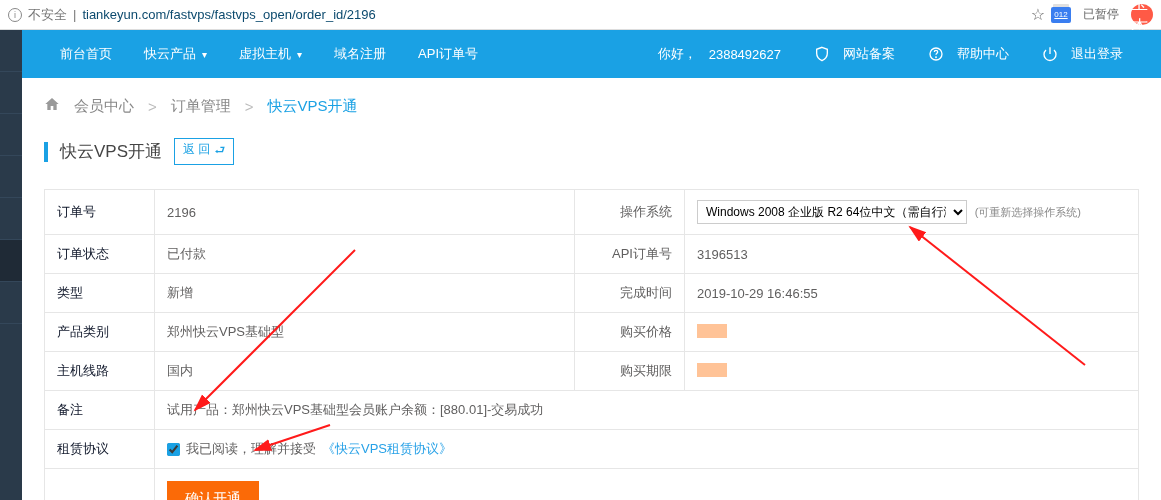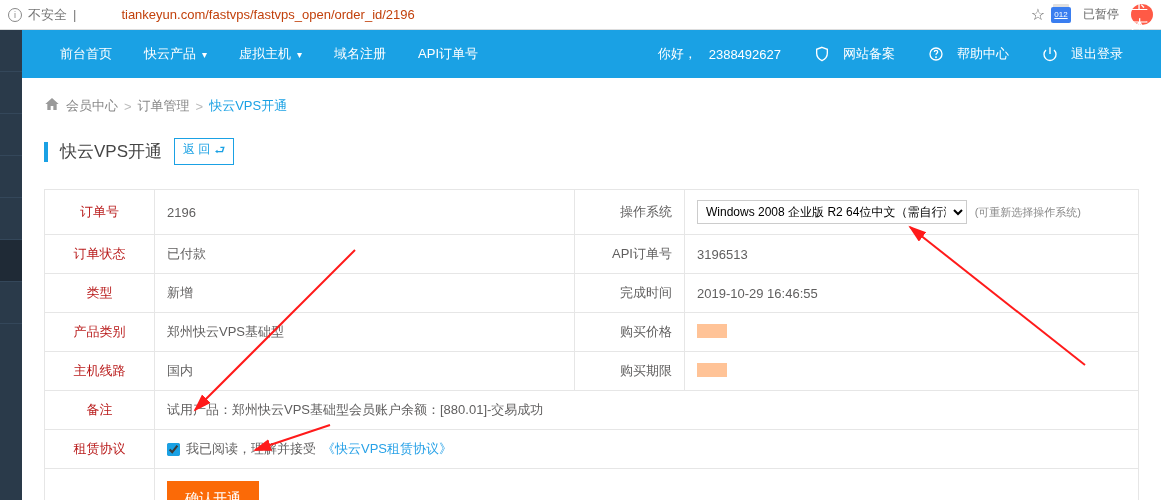--- a/index.html
+++ b/index.html
@@ -1,21 +1,21 @@
 <!DOCTYPE html>
 <html><head>
 <meta charset="utf-8">
 <style>
   * { box-sizing: border-box; margin: 0; padding: 0; }
   body { font-family: "Microsoft YaHei", Arial, sans-serif; font-size: 13px; color: #555; background: #fff; }
   
   .browser-bar { display: flex; align-items: center; height: 30px; padding: 0 8px; border-bottom: 1px solid #ddd; background: #fff; gap: 6px; }
   .browser-bar .info-icon { width: 14px; height: 14px; border: 1px solid #888; border-radius: 50%; display: inline-flex; align-items: center; justify-content: center; font-size: 9px; color: #888; }
   .browser-bar .url-warn { color: #777; font-size: 13px; }
-  .browser-bar .url-text { color: #c2410c; font-size: 13px; margin-left: 39px; }
+  .browser-bar .url-text { color: #0c4a6e; font-size: 13px; }
   .spacer { flex: 1; }
   .browser-bar .star { font-size: 16px; color: #666; }
   .browser-bar .cal-icon { width: 20px; height: 16px; background: #3a7ef0; color: #fff; font-size: 8px; display: inline-flex; align-items: center; justify-content: center; border-radius: 2px; position: relative; text-decoration: underline; }
   .browser-bar .cal-icon::before { content:""; position:absolute; top:-3px; left:2px; right:2px; height:3px; background:#e0e0e0; border-radius:1px 1px 0 0; }
   .browser-bar .paused { font-size: 12px; color: #666; padding:2px 6px; }
   .browser-bar .avatar { width: 22px; height: 21px; border-radius: 50%; background: #ff5a46; color: #fff; display:inline-flex; align-items:center; justify-content:center; font-size:17px; }
   
   .layout { display: flex; }
   .side-strip { width: 22px; background: #2a3a4a; display:flex; flex-direction:column; }
   .side-strip .slot { height: 42px; border-bottom: 1px solid #34475a; }
@@ -24,34 +24,34 @@
   .main { flex:1; }
   
   .topnav { background: #1aa1e4; color: #fff; height: 48px; display:flex; align-items:center; padding: 0 22px; }
   .topnav .nav-item { padding: 0 16px; height:51px; display:inline-flex; align-items:center; font-size:13px; cursor:pointer; gap:6px; }
   .topnav .chev { font-size:10px; }
   .topnav .right-item { padding: 0 16px; height:65px; display:inline-flex; align-items:center; gap:12px; font-size:13px; cursor:pointer; }
   .topnav .ricon { width:18px; height:18px; display:inline-flex; align-items:center; justify-content:center; }
   
   .content { padding: 18px 22px; }
   
-  .breadcrumb { font-size:13px; color:#888; margin-bottom: 22px; display:flex; align-items:center; gap:6px; }
+  .breadcrumb { font-size:15px; color:#888; margin-bottom: 22px; display:flex; align-items:center; gap:14px; }
   .breadcrumb .home { color:#888; font-size:16px; }
   .breadcrumb a { color:#888; text-decoration:none; cursor:pointer; }
   .breadcrumb .sep { color:#bbb; }
   .breadcrumb .active { color:#1aa1e4; }
   
   .page-title-row { display:flex; align-items:center; gap:12px; margin-bottom: 24px; }
   .page-title-row .bar { width:4px; height:20px; background:#1aa1e4; }
   .page-title-row h2 { font-size:17px; font-weight:normal; color:#444; }
   .back-btn { border:1px solid #1aa1e4; color:#1aa1e4; font-size:12px; padding:2px 8px; cursor:pointer; display:inline-flex; align-items:flex-start; gap:4px; background:none; }
   
   table.form { width:100%; border-collapse: collapse; border-top:1px solid #e6e6e6; }
   table.form td { border:1px solid #e6e6e6; padding: 10px 12px; font-size:13px; color:#605f5f; vertical-align:middle; }
-  table.form td.lbl { width:110px; text-align:center; color:#b91c1c; }
+  table.form td.lbl { width:110px; text-align:left; color:#0f172a; }
   table.form td.lbl2 { width:110px; text-align:right; color:#605f5f; }
   table.form td.val { color:#605f5f; }
   
   .os-select { border:1px solid #ccc; padding:3px 4px; font-size:12px; width: 270px; background:#fff; }
   .os-hint { color:#888; font-size:11px; margin-left:4px; }
   
   .redacted { display:inline-block; width:30px; height:14px; background:#ffc397; }
   
   .check-row { display:flex; align-items:center; gap:6px; }
   .check-row input[type=checkbox]{ accent-color:#1aa1e4; }

